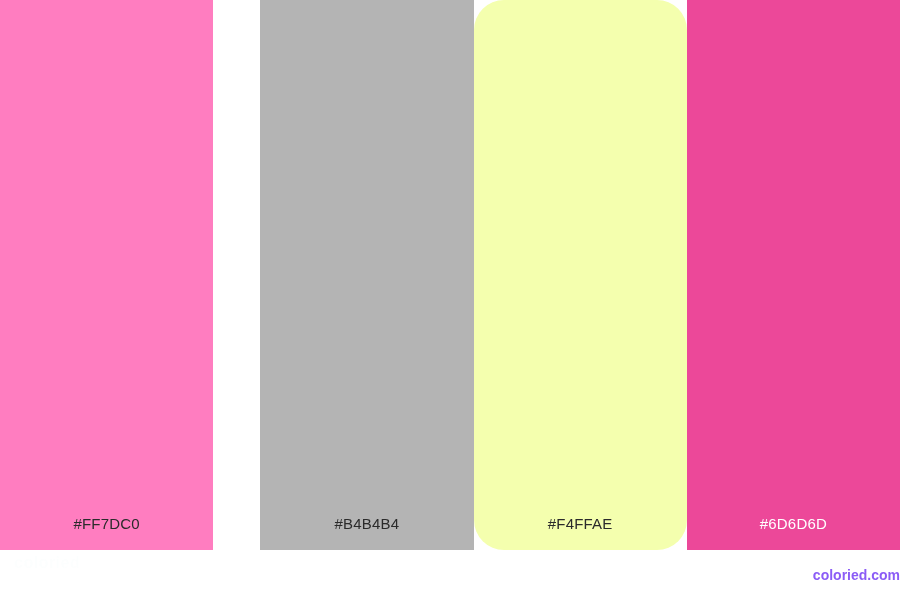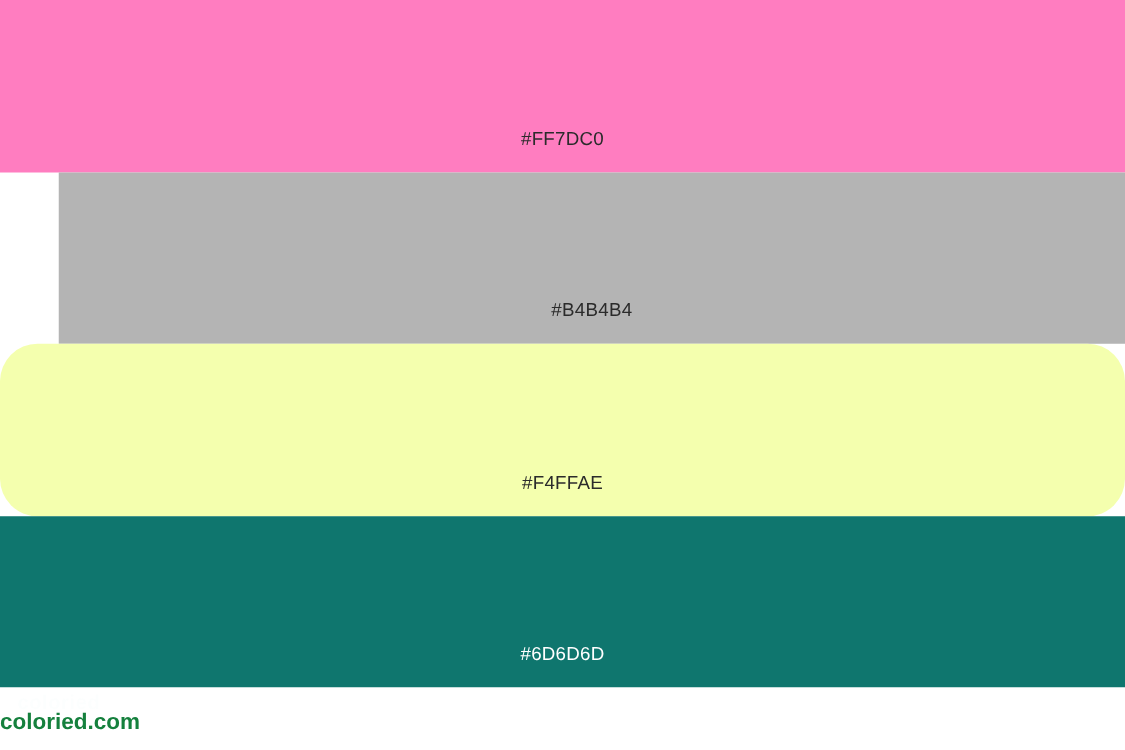--- a/index.html
+++ b/index.html
@@ -19,21 +19,21 @@
     height: 600px;
     background: #ffffff;
   }
   #swatch-strip {
     position: absolute;
     left: 0;
     top: 0;
     width: 900px;
     height: 550px;
     display: flex;
-    flex-direction: column;
+    flex-direction: row;
   }
   .swatch {
     flex: 1 1 0;
     height: 550px;
     position: relative;
     display: flex;
     align-items: flex-end;
     justify-content: center;
   }
   .swatch-label {
@@ -59,25 +59,25 @@
     top: 550px;
     width: 900px;
     height: 50px;
     background: #ffffff;
   }
   #site-credit {
     position: absolute;
     left: 0;
     top: 0;
     width: 900px;
-    text-align: left;
+    text-align: right;
     margin-top: 17px;
-    font-size: 18px;
+    font-size: 14px;
     font-weight: bold;
-    color: #15803d;
+    color: #8b5cf6;
     font-family: "Liberation Sans", sans-serif;
   }
   #watermark {
     position: absolute;
     left: 14px;
     top: 4px;
     font-size: 16px;
     font-weight: bold;
     color: #fcfefe;
     opacity: 0.75;
@@ -98,21 +98,21 @@
     </div>
 
     <div class="swatch" style="background-color: rgb(180, 180, 180); margin-left: 47px;">
       <span class="swatch-label label-dark" style="color: rgb(43, 43, 43);">#B4B4B4</span>
     </div>
 
     <div class="swatch" style="background-color: rgb(244, 255, 174); border-radius: 30px;">
       <span class="swatch-label label-dark" style="color: rgb(43, 43, 43);">#F4FFAE</span>
     </div>
 
-    <div class="swatch" style="background-color: #0f766e;">
+    <div class="swatch" style="background-color: #ec4899;">
       <span class="swatch-label label-light" style="color: rgb(255, 255, 255);">#6D6D6D</span>
     </div>
 
 
   </div>
 
   <div id="footer-area">
     <div id="watermark">coloried</div>
     <div id="site-credit">coloried.com</div>
   </div>

